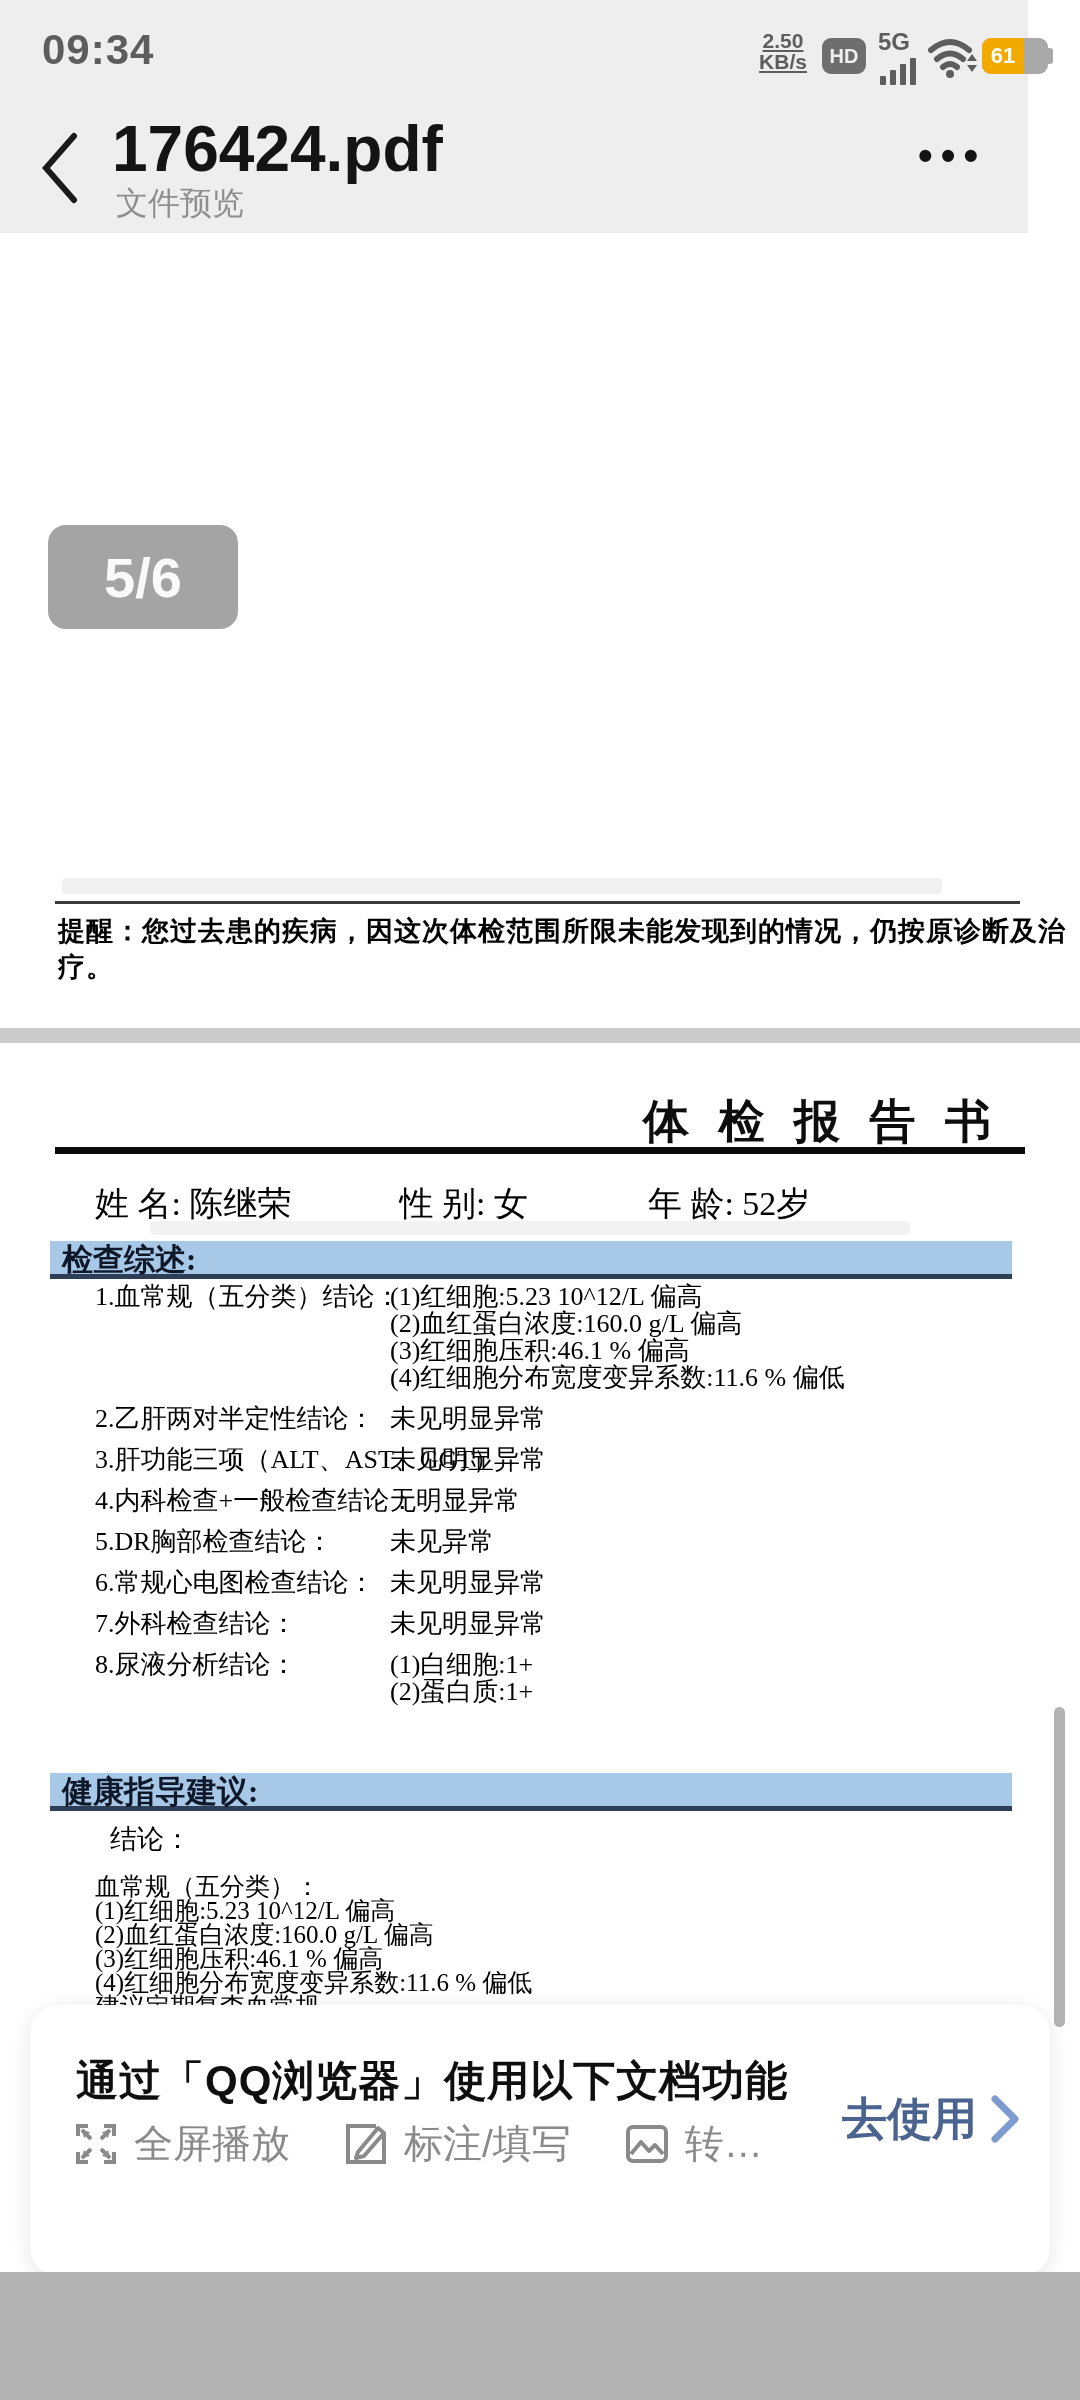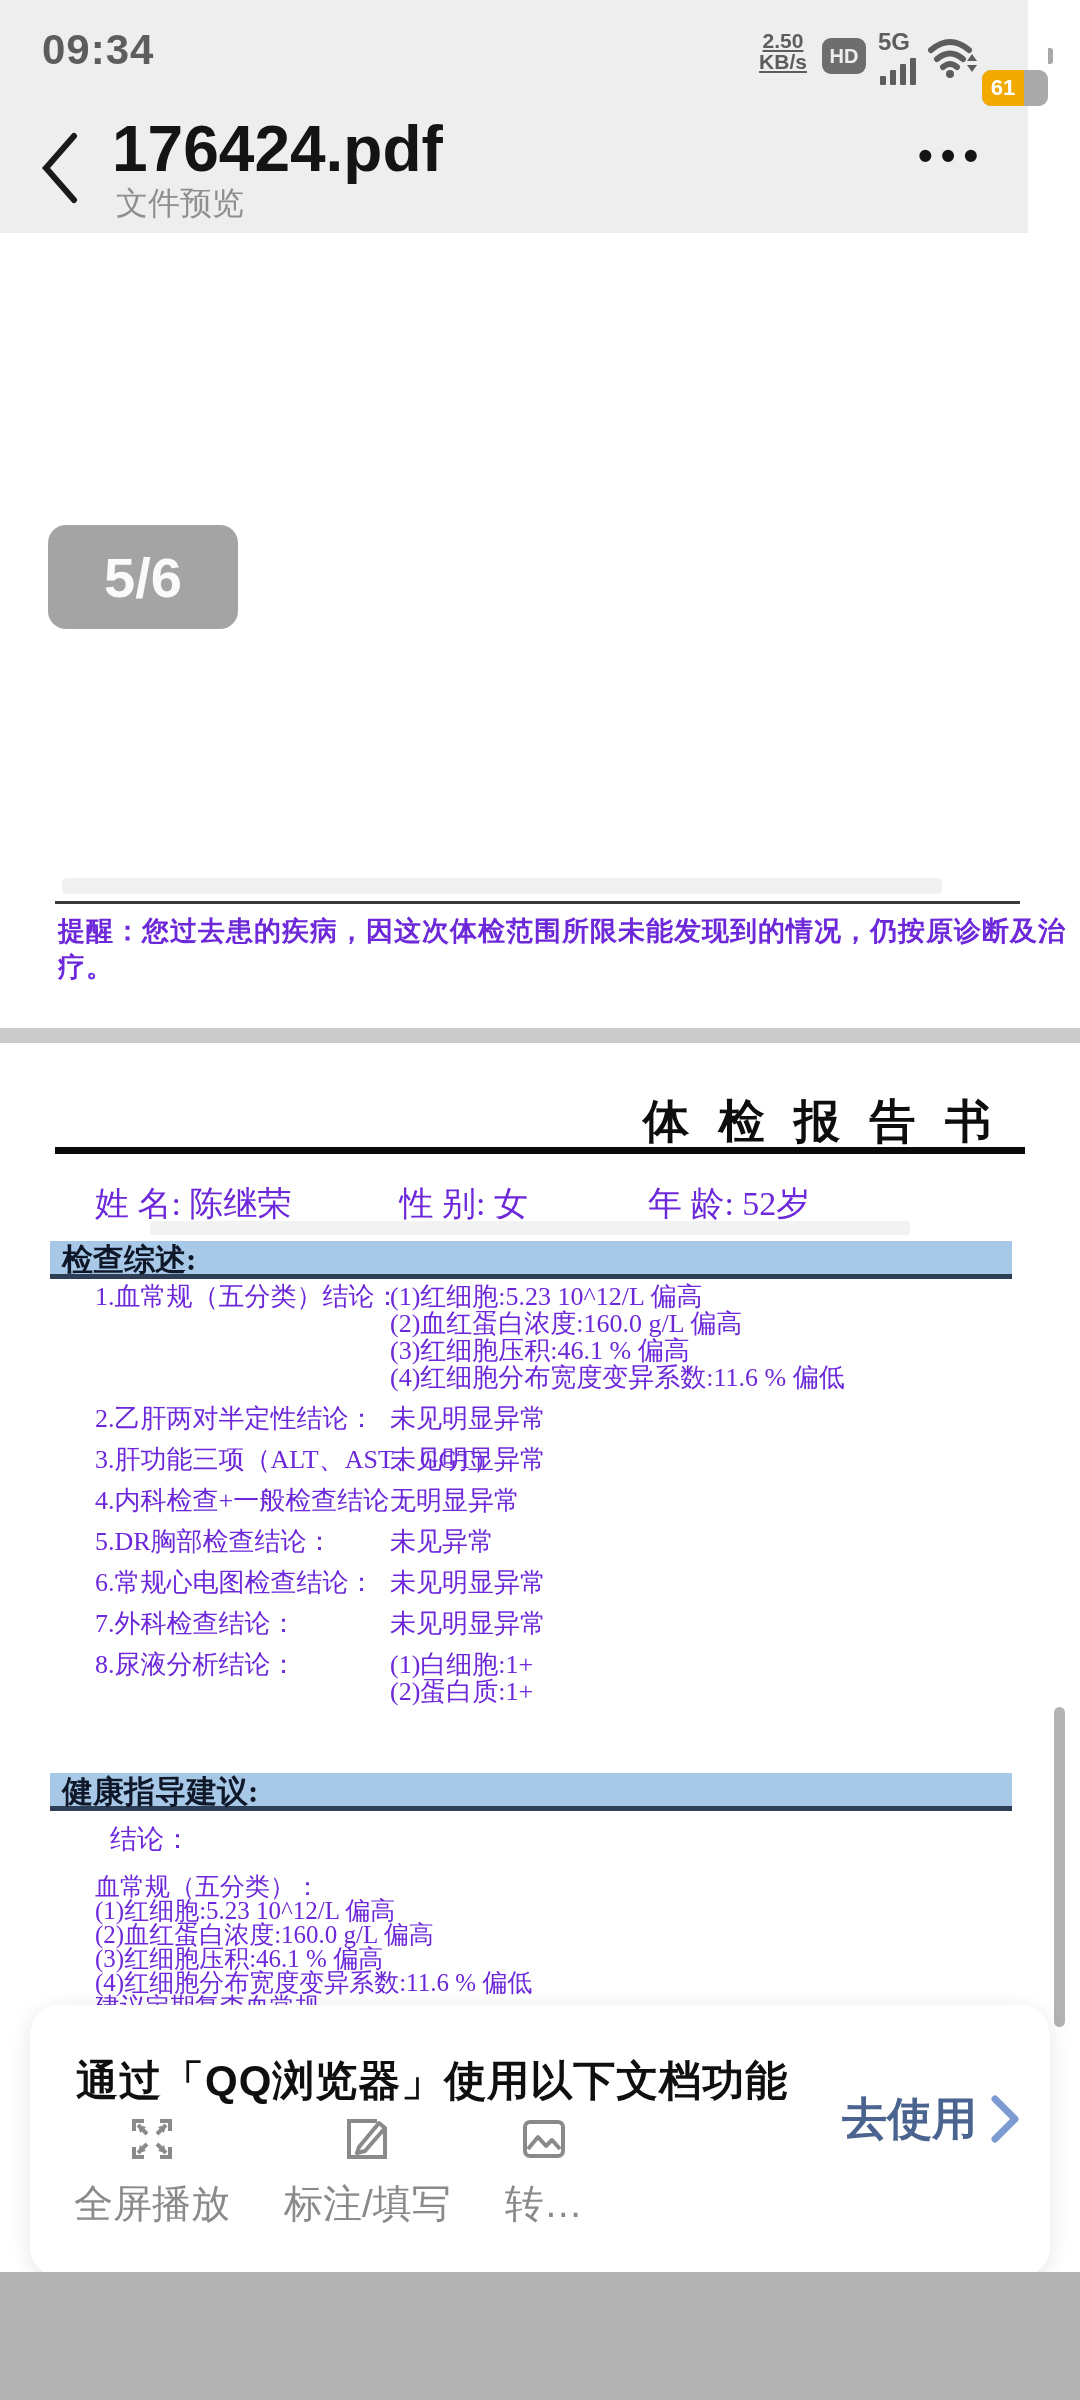--- a/index.html
+++ b/index.html
@@ -9,37 +9,37 @@
   .chrome{position:absolute;left:0;top:0;width:1028px;height:233px;background:#eeeeee;border-bottom:1px solid #e0e0e0;}
   .time{position:absolute;left:42px;top:26px;font-size:42px;font-weight:bold;color:#5d5d5d;letter-spacing:1px;}
   .netspeed{position:absolute;left:752px;top:30px;width:62px;text-align:center;color:#5d5d5d;font-weight:bold;
             font-size:21px;line-height:21px;text-decoration:underline;}
   .hd-badge{position:absolute;left:822px;top:38px;width:44px;height:36px;background:#6e6e6e;border-radius:9px;
             color:#eeeeee;font-size:20px;font-weight:bold;text-align:center;line-height:36px;}
   .net5g{position:absolute;left:878px;top:28px;color:#5d5d5d;font-size:24px;font-weight:bold;}
   .bars{position:absolute;left:880px;top:58px;display:flex;align-items:flex-end;gap:4px;}
   .bars i{display:block;width:6px;background:#5d5d5d;border-radius:1px;}
   .wifi{position:absolute;left:928px;top:34px;}
-  .battery{position:absolute;left:982px;top:38px;width:66px;height:36px;border-radius:9px;background:#a9a9a9;overflow:hidden;margin-top:32px;}
+  .battery{position:absolute;left:982px;top:38px;width:66px;height:36px;border-radius:9px;background:#a9a9a9;overflow:hidden;}
   .battery .fill{position:absolute;left:0;top:0;height:36px;width:42px;background:#f2a900;}
   .battery .pct{position:absolute;left:0;top:0;width:42px;height:36px;color:#ffffff;font-weight:bold;font-size:22px;
                 text-align:center;line-height:36px;}
   .battery-tip{position:absolute;left:1048px;top:48px;width:5px;height:16px;background:#a9a9a9;border-radius:0 3px 3px 0;}
   .back{position:absolute;left:36px;top:128px;width:50px;height:80px;}
   .hdr-title{position:absolute;left:112px;top:112px;font-size:64px;font-weight:600;color:#141414;}
   .hdr-sub{position:absolute;left:116px;top:182px;font-size:32px;color:#8f8f8f;}
   .menu-dots{position:absolute;left:918px;top:132px;font-size:42px;color:#141414;letter-spacing:8px;font-weight:bold;}
   
   .doc-area{position:absolute;left:0;top:233px;width:1080px;height:1767px;background:#ffffff;}
   .page-badge{position:absolute;left:48px;top:292px;width:190px;height:104px;background:#9d9d9dee;border-radius:18px;
               color:#fafafa;font-size:56px;font-weight:bold;display:flex;align-items:center;justify-content:center;}
   .ghost{position:absolute;background:#000;opacity:0.06;border-radius:4px;}
   .hr-thin{position:absolute;height:3px;background:#3a3a3a;}
   .hr-thick{position:absolute;height:7px;background:#0a0a0a;}
-  .doc-serif{font-family:"Liberation Serif",serif;color:#6d28d9;}
+  .doc-serif{font-family:"Liberation Serif",serif;color:#000000;}
   .reminder{position:absolute;font-size:27px;font-weight:600;letter-spacing:1px;}
   .page-sep{position:absolute;left:0;width:1080px;height:15px;background:#cbcbcb;}
   .report-title{position:absolute;left:640px;top:858px;width:360px;font-size:46px;font-weight:bold;letter-spacing:9px;
                 text-align:right;color:#0d0d0d;}
   .name-row{position:absolute;left:95px;top:948px;font-size:34px;}
   .name-row span{margin-right:0;}
   .band{position:absolute;left:50px;width:962px;height:38px;background:#a8c8e8;border-bottom:5px solid #2f3e57;
         font-size:31px;font-weight:bold;color:#0f1828;line-height:38px;padding-left:12px;box-sizing:border-box;}
   .items{position:absolute;left:95px;top:1050px;width:930px;font-size:26px;line-height:27px;}
   .item-row{display:flex;margin-bottom:14px;}
@@ -47,21 +47,21 @@
   .item-values{flex:1;}
   .lines{position:absolute;font-size:25px;line-height:24px;}
   .scrollbar{position:absolute;left:1054px;top:1474px;width:11px;height:320px;background:#b3b3b3;border-radius:6px;}
   
   .promo{position:absolute;left:30px;top:2005px;width:1020px;height:272px;background:#ffffff;border-radius:30px;
          box-shadow:0 4px 22px rgba(0,0,0,0.10);}
   .promo-title{position:absolute;left:46px;top:48px;font-size:42px;font-weight:bold;color:#0f0f0f;letter-spacing:1px;}
   .cta{position:absolute;left:812px;top:84px;display:flex;align-items:center;gap:10px;}
   .cta-label{font-size:45px;font-weight:bold;color:#4a648f;}
   .features{position:absolute;left:44px;top:112px;display:flex;align-items:center;gap:54px;}
-  .feature{display:flex;align-items:center;gap:16px;color:#8a8a8a;font-size:39px;flex-direction:column;}
+  .feature{display:flex;align-items:center;gap:16px;color:#8a8a8a;font-size:39px;}
   .feature svg{display:block;}
   
   .navbar{position:absolute;left:0;top:2272px;width:1080px;height:128px;background:#b3b3b3;}
   .behind-bar{position:absolute;left:498px;top:2265px;width:152px;height:7px;background:#9a9a9a;}
 </style>
 </head>
 <body>
 
 <div id="screen">
 

